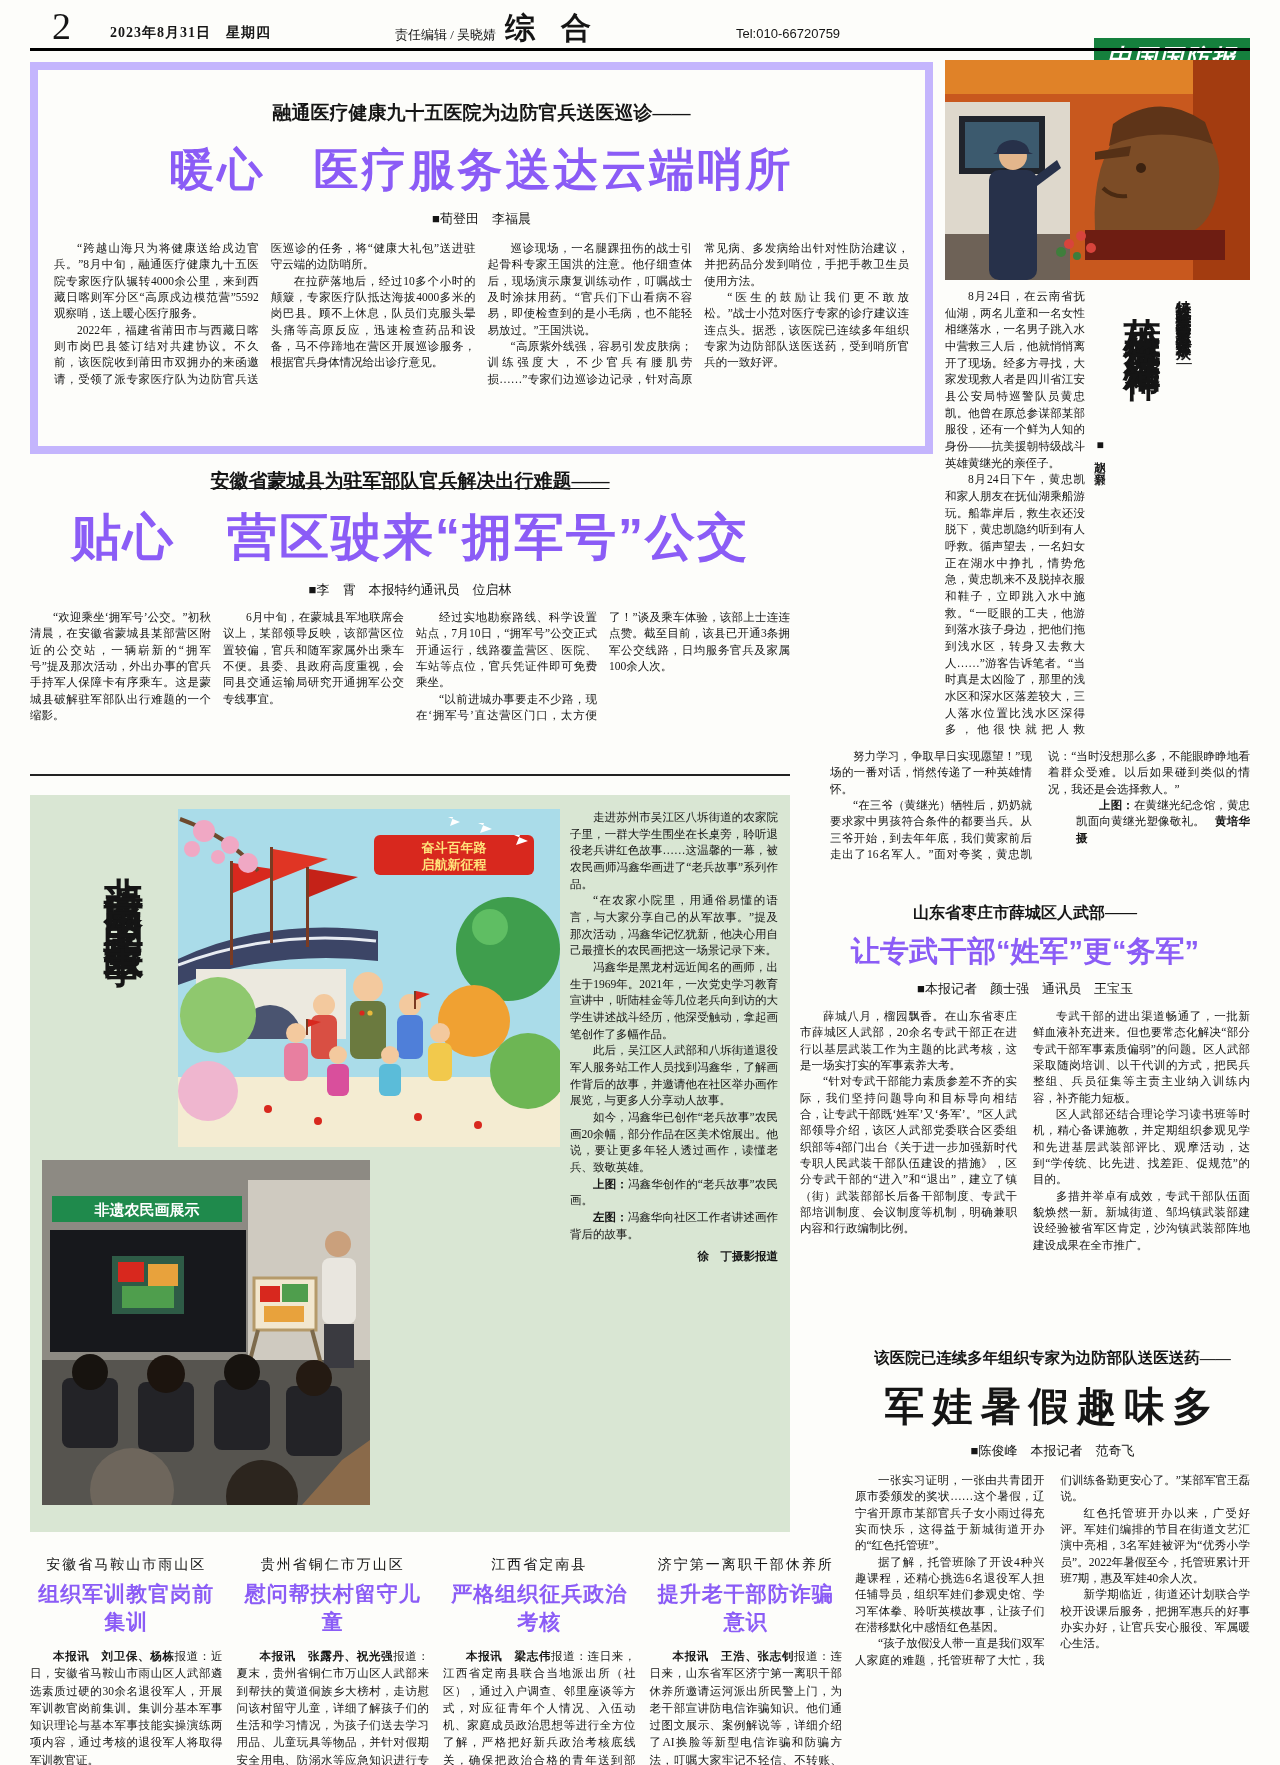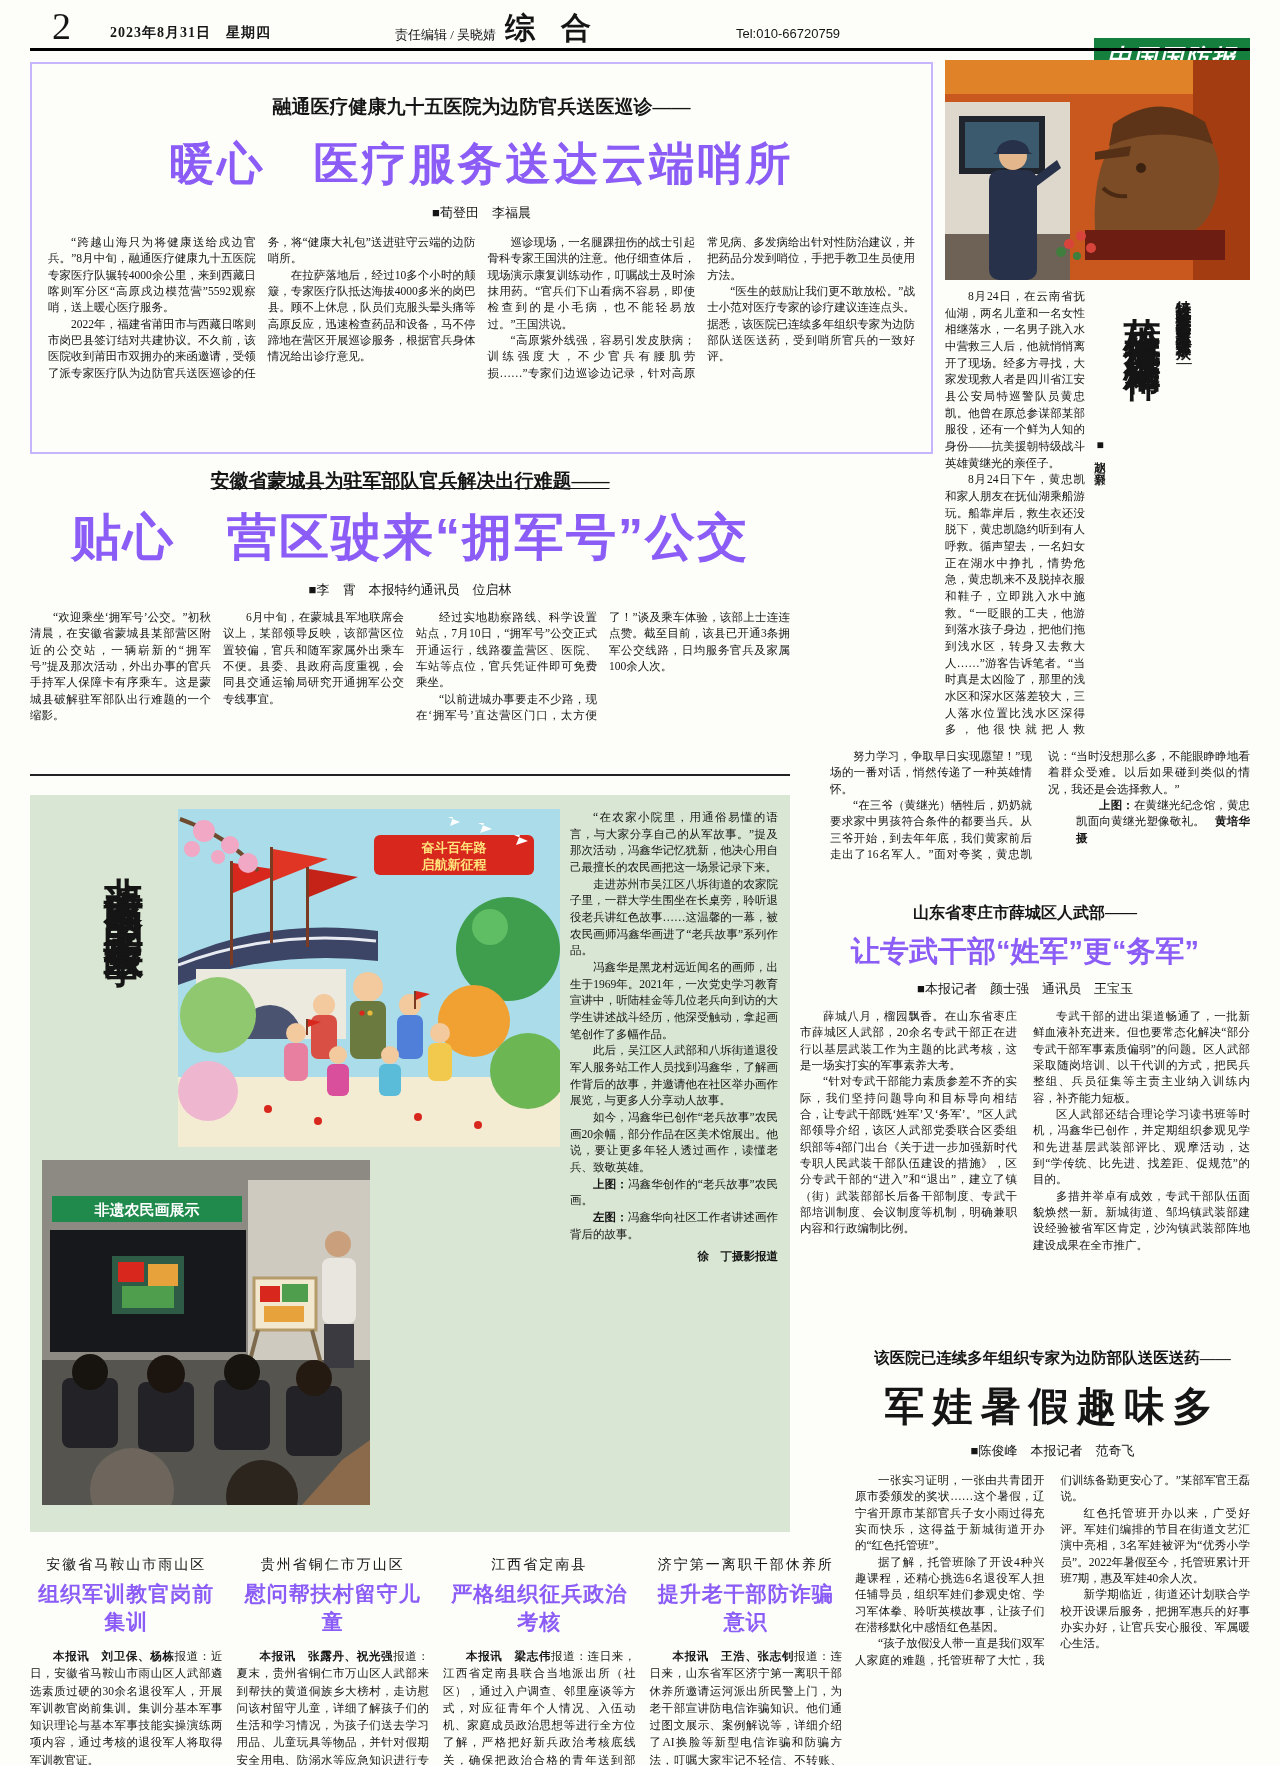--- a/index.html
+++ b/index.html
@@ -15,21 +15,21 @@
   .masthead{width:156px;height:40px;background:#15803d;color:#fff;display:flex;align-items:center;justify-content:center;
             font-size:24px;font-weight:700;font-style:italic;font-family:"DejaVu Serif",serif;letter-spacing:2px;}
   .hrule{background:#000;height:3px;}
   
   .kicker{text-align:center;font-weight:700;}
   .hl{font-family:"Liberation Sans","DejaVu Sans",sans-serif;font-weight:900;text-align:center;color:#8b5cf6;}
   .byline{text-align:center;font-size:13px;}
   .cols{text-align:justify;overflow:hidden;font-size:11.5px;line-height:1.42;}
   .cols p{margin:0;text-indent:2em;}
   .vert{writing-mode:vertical-rl;text-orientation:upright;}
-  .redbox{border:2px solid #c4b5fd;box-sizing:border-box;padding:12px 16px 8px 16px;}
+  .redbox{border:8px solid #c4b5fd;box-sizing:border-box;padding:12px 16px 8px 16px;}
   .cap b{font-weight:700;}
   .credit{font-weight:700;margin-left:10px;}
   
   .green{background:#d9e6d3;}
   .vtitle{font-family:"Liberation Sans","DejaVu Sans",sans-serif;font-weight:900;font-size:40px;letter-spacing:7px;line-height:1.1;}
   .gtext{font-size:11.5px;line-height:1.45;text-align:justify;overflow:hidden;}
   .gtext p{margin:0;text-indent:2em;}
   .gcap{margin-top:10px;}
   .gcredit{text-align:right;font-weight:700;margin-top:6px;}
   
@@ -201,22 +201,22 @@
           <circle cx="200" cy="212" r="18" fill="#17130f"></circle>
         <rect x="244" y="226" width="56" height="70" rx="8" fill="#232327"></rect>
           <circle cx="272" cy="218" r="18" fill="#241a12"></circle>
         <circle cx="90" cy="330" r="42" fill="#6e665c"></circle>
         <circle cx="220" cy="336" r="36" fill="#2c251e"></circle>
       </g>
       <path d="M300,300 L328,280 L328,345 L260,345 Z" fill="#8a6a4a"></path>
     </svg>
 
     <div class="abs gtext" style="left:540px;top:14px;width:208px;height:708px;">
+      <p>走进苏州市吴江区八坼街道的农家院子里，一群大学生围坐在长桌旁，聆听退役老兵讲红色故事……这温馨的一幕，被农民画师冯鑫华画进了“老兵故事”系列作品。</p>
       <p>“在农家小院里，用通俗易懂的语言，与大家分享自己的从军故事。”提及那次活动，冯鑫华记忆犹新，他决心用自己最擅长的农民画把这一场景记录下来。</p>
-      <p>走进苏州市吴江区八坼街道的农家院子里，一群大学生围坐在长桌旁，聆听退役老兵讲红色故事……这温馨的一幕，被农民画师冯鑫华画进了“老兵故事”系列作品。</p>
       <p>冯鑫华是黑龙村远近闻名的画师，出生于1969年。2021年，一次党史学习教育宣讲中，听陆桂金等几位老兵向到访的大学生讲述战斗经历，他深受触动，拿起画笔创作了多幅作品。</p>
       <p>此后，吴江区人武部和八坼街道退役军人服务站工作人员找到冯鑫华，了解画作背后的故事，并邀请他在社区举办画作展览，与更多人分享动人故事。</p>
       <p>如今，冯鑫华已创作“老兵故事”农民画20余幅，部分作品在区美术馆展出。他说，要让更多年轻人透过画作，读懂老兵、致敬英雄。</p>
       <p class="gcap cap" style="text-indent:2em;"><b>上图：</b><span>冯鑫华创作的“老兵故事”农民画。</span></p>
       <p class="cap" style="text-indent:2em;"><b>左图：</b><span>冯鑫华向社区工作者讲述画作背后的故事。</span></p>
       <div class="gcredit">徐　丁摄影报道</div>
     </div>
   </div>
 
   <svg class="abs" style="left:945px;top:60px;" width="305" height="220" viewBox="0 0 305 220">
@@ -271,21 +271,21 @@
   </div>
 
   <div class="abs" style="left:800px;top:903px;width:450px;">
     <div class="kicker" style="font-size:16px;">山东省枣庄市薛城区人武部——</div>
     <div class="hl" style="font-size:29px;margin:8px 0 8px 0;">让专武干部“姓军”更“务军”</div>
     <div class="byline">■本报记者　颜士强　通讯员　王宝玉</div>
     <div class="cols" style="column-count:2;column-gap:16px;height:300px;margin-top:10px;">
       <p>薛城八月，榴园飘香。在山东省枣庄市薛城区人武部，20余名专武干部正在进行以基层武装工作为主题的比武考核，这是一场实打实的军事素养大考。</p>
       <p>“针对专武干部能力素质参差不齐的实际，我们坚持问题导向和目标导向相结合，让专武干部既‘姓军’又‘务军’。”区人武部领导介绍，该区人武部党委联合区委组织部等4部门出台《关于进一步加强新时代专职人民武装干部队伍建设的措施》，区分专武干部的“进入”和“退出”，建立了镇（街）武装部部长后备干部制度、专武干部培训制度、会议制度等机制，明确兼职内容和行政编制比例。</p>
       <p>专武干部的进出渠道畅通了，一批新鲜血液补充进来。但也要常态化解决“部分专武干部军事素质偏弱”的问题。区人武部采取随岗培训、以干代训的方式，把民兵整组、兵员征集等主责主业纳入训练内容，补齐能力短板。</p>
-      <p>区人武部还结合理论学习读书班等时机，冯鑫华已创作，并定期组织参观见学和先进基层武装部评比、观摩活动，达到“学传统、比先进、找差距、促规范”的目的。</p>
+      <p>区人武部还结合理论学习读书班等时机，精心备课施教，并定期组织参观见学和先进基层武装部评比、观摩活动，达到“学传统、比先进、找差距、促规范”的目的。</p>
       <p>多措并举卓有成效，专武干部队伍面貌焕然一新。新城街道、邹坞镇武装部建设经验被省军区肯定，沙沟镇武装部阵地建设成果在全市推广。</p>
     </div>
   </div>
 
   <div class="abs" style="left:855px;top:1348px;width:395px;">
     <div class="kicker" style="font-size:15.5px;">该医院已连续多年组织专家为边防部队送医送药——</div>
     <div class="kicker" style="font-size:40px;font-weight:900;letter-spacing:8px;margin:10px 0 8px 0;">军娃暑假趣味多</div>
     <div class="byline">■陈俊峰　本报记者　范奇飞</div>
     <div class="cols" style="column-count:2;column-gap:16px;height:290px;margin-top:12px;">
       <p>一张实习证明，一张由共青团开原市委颁发的奖状……这个暑假，辽宁省开原市某部官兵子女小雨过得充实而快乐，这得益于新城街道开办的“红色托管班”。</p>

